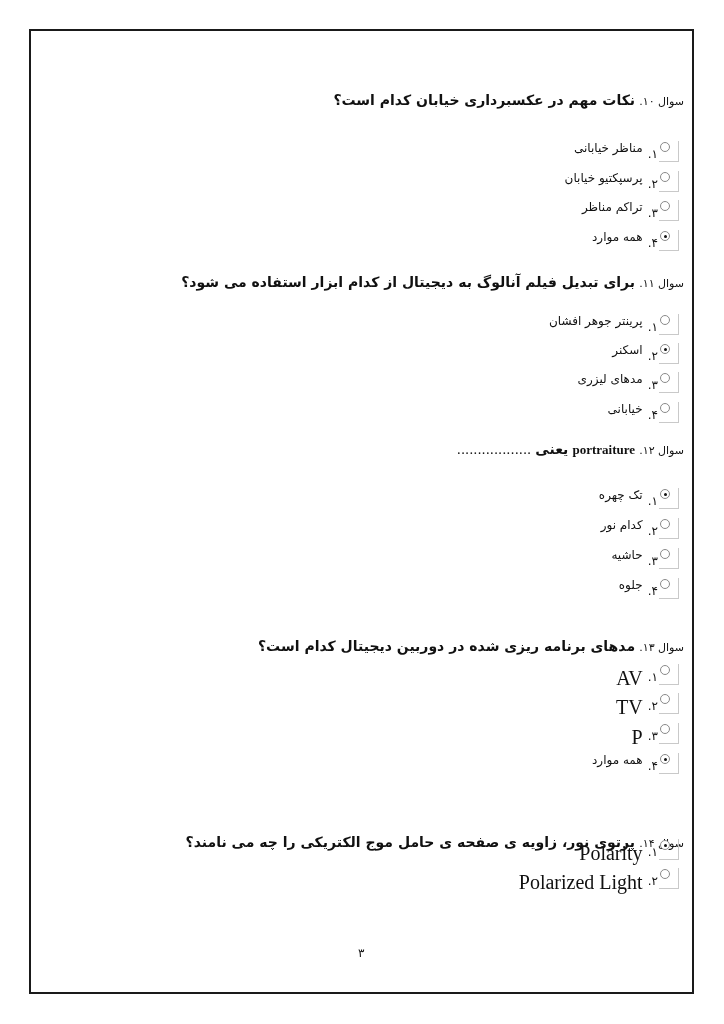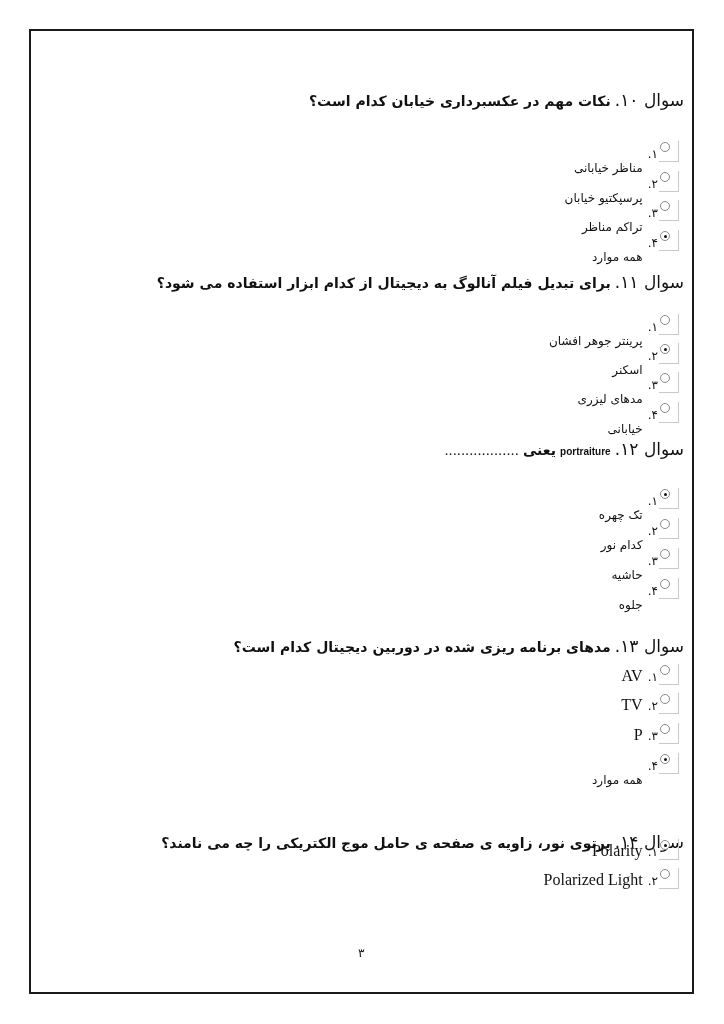--- a/index.html
+++ b/index.html
@@ -2,35 +2,35 @@
 <html><head>
 <meta charset="utf-8">
 <style>
   html, body { margin: 0; padding: 0; background: #ffffff; }
   body { width: 724px; height: 1024px; position: relative; overflow: hidden;
          font-family: "DejaVu Serif", "Liberation Serif", serif; color: #111; }
   .frame { position: absolute; left: 29px; top: 29px; width: 661px; height: 961px;
            border: 2px solid #1a1a1a; box-sizing: content-box; }
   .q-title { position: absolute; right: 40px; direction: rtl; text-align: right;
              font-size: 13px; white-space: nowrap; line-height: 20px; }
-  .q-title .prefix { font-weight: normal; font-family: "DejaVu Sans", sans-serif; font-size: 17px; }
+  .q-title .prefix { font-weight: normal; font-family: "DejaVu Sans", sans-serif; font-size: 11px; }
   .q-title .text { font-weight: bold; font-family: "DejaVu Sans", sans-serif; font-size: 14px; }
-  .q-title .latin { font-family: Liberation Sans, sans-serif; font-weight: bold; font-size: 10px; }
+  .q-title .latin { font-family: Liberation Serif, serif; font-weight: bold; font-size: 13px; }
   .q-title .dots { font-weight: normal; letter-spacing: 0px; }
   .opt { position: absolute; right: 45px; direction: rtl; display: flex; align-items: flex-start;
          height: 24px; white-space: nowrap; }
   .opt .box { width: 20px; height: 21px; border-right: 1px solid #c9c9c9; border-bottom: 1px solid #c9c9c9;
               position: relative; box-sizing: border-box; margin-left: 1px; }
   .opt .radio { position: absolute; left: 1px; top: 1px; width: 8px; height: 8px; border-radius: 50%;
                 border: 1px solid #8a8a8a; background: #fff; box-sizing: content-box; }
   .opt .radio.checked::after { content: ""; position: absolute; left: 2.5px; top: 2.5px; width: 3px; height: 3px;
                                border-radius: 50%; background: #111; }
   .opt .num { font-family: "DejaVu Sans", sans-serif; font-size: 12px; margin-top: 6px; }
-  .opt .label { font-family: "DejaVu Sans", sans-serif; font-size: 12px; margin-top: 20px; }
-  .opt .label.latin { font-family: "Liberation Serif", serif; font-size: 16px; margin-top: 3px; }
+  .opt .label { font-family: "DejaVu Sans", sans-serif; font-size: 12px; margin-top: 0; }
+  .opt .label.latin { font-family: "Liberation Serif", serif; font-size: 20px; margin-top: 3px; }
   .page-num { position: absolute; left: 358px; top: 946px; font-family: "DejaVu Sans", sans-serif; font-size: 12px; }
 </style>
 </head>
 <body>
 
 <div class="frame"></div>
 
 <div class="q-title" style="top:90px;">
   <span class="prefix">سوال ۱۰.</span>
   <span class="text">نکات مهم در عکسبرداری خیابان کدام است؟</span>

